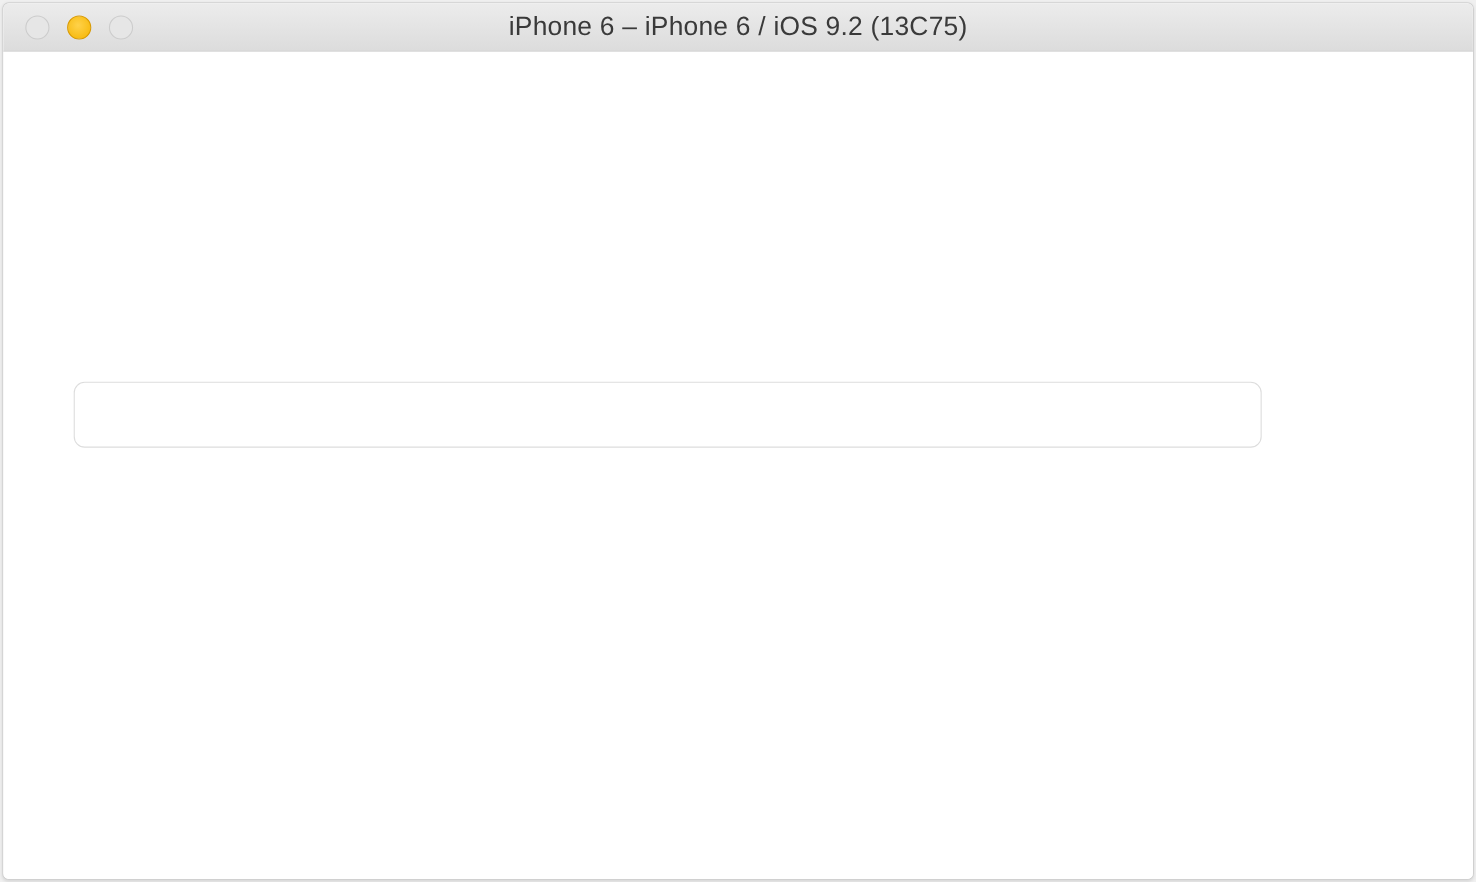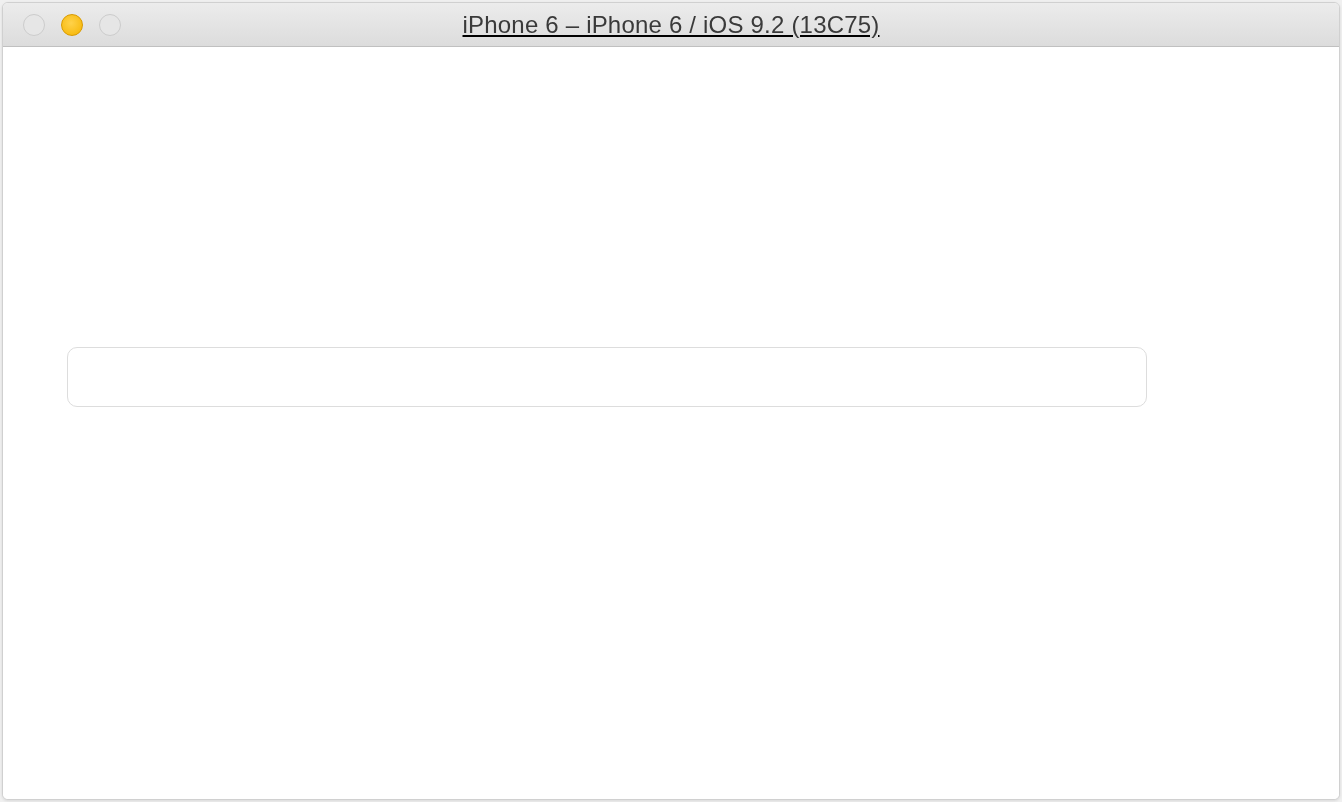--- a/index.html
+++ b/index.html
@@ -18,21 +18,20 @@
       width: 1338px;
       height: 798px;
       margin: 2px;
       background: #ffffff;
       border: 1px solid #d0d0d0;
       border-radius: 6px;
       overflow: hidden;
       box-shadow: 0 1px 3px rgba(0,0,0,0.1);
       display: flex;
       flex-direction: column;
-      text-decoration: underline;
     }
     .titlebar {
       height: 44px;
       background: linear-gradient(to bottom, #ececec 0%, #dcdcdc 100%);
       border-bottom: 1px solid #c0c0c0;
       display: flex;
       align-items: center;
       position: relative;
       flex-shrink: 0;
     }

